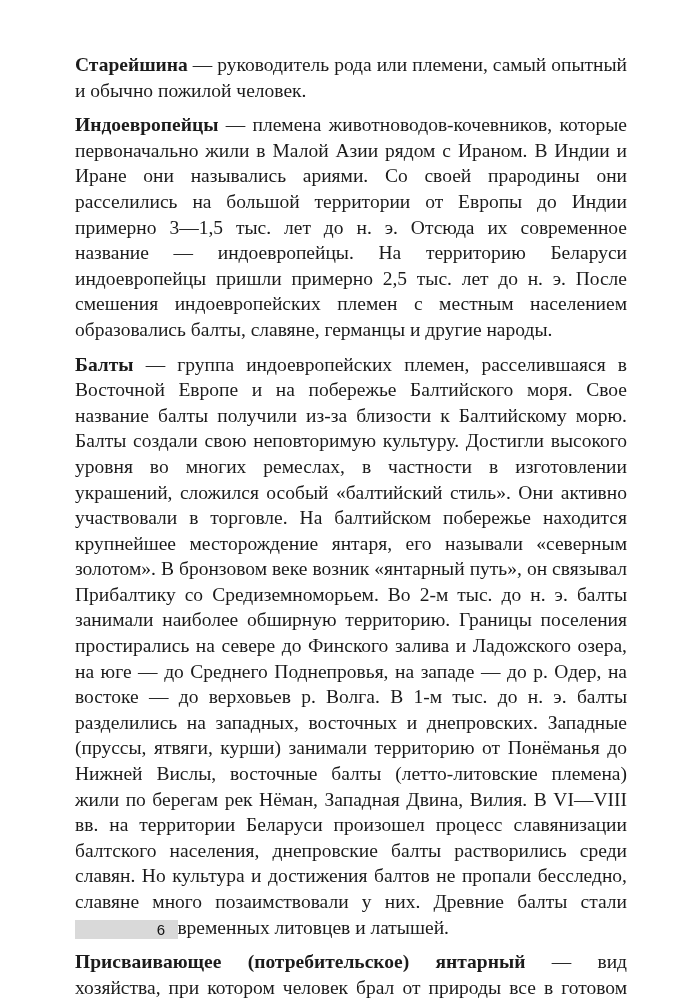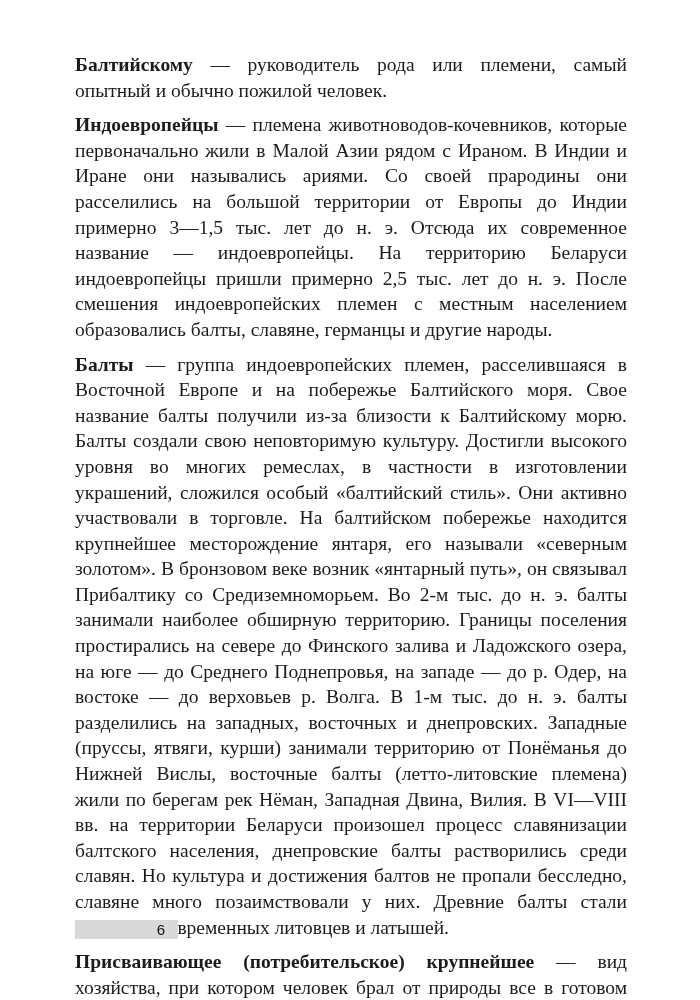--- a/index.html
+++ b/index.html
@@ -45,25 +45,25 @@
     font-family: "Liberation Sans", "DejaVu Sans", sans-serif;
     font-size: 15px;
     line-height: 19px;
     color: #111111;
   }
 </style>
 </head>
 <body>
 
 <div class="page">
-  <p class="glossary-entry"><span class="term">Балтийскому</span><span> — </span><span>руководитель рода или племени, самый опытный и обычно пожилой человек.</span></p>
+  <p class="glossary-entry"><span class="term">Старейшина</span><span> — </span><span>руководитель рода или племени, самый опытный и обычно пожилой человек.</span></p>
 
   <p class="glossary-entry"><span class="term">Индоевропейцы</span><span> — </span><span>племена животноводов-кочевников, которые первоначально жили в Малой Азии рядом с Ираном. В Индии и Иране они назывались ариями. Со своей прародины они расселились на большой территории от Европы до Индии примерно 3—1,5 тыс. лет до н. э. Отсюда их современное название — индоевропейцы. На территорию Беларуси индоевропейцы пришли примерно 2,5 тыс. лет до н. э. После смешения индоевропейских племен с местным населением образовались балты, славяне, германцы и другие народы.</span></p>
 
   <p class="glossary-entry"><span class="term">Балты</span><span> — </span><span>группа индоевропейских племен, расселившаяся в Восточной Европе и на побережье Балтийского моря. Свое название балты получили из-за близости к Балтийскому морю. Балты создали свою неповторимую культуру. Достигли высокого уровня во многих ремеслах, в частности в изготовлении украшений, сложился особый «балтийский стиль». Они активно участвовали в торговле. На балтийском побережье находится крупнейшее месторождение янтаря, его называли «северным золотом». В бронзовом веке возник «янтарный путь», он связывал Прибалтику со Средиземноморьем. Во 2-м тыс. до н. э. балты занимали наиболее обширную территорию. Границы поселения простирались на севере до Финского залива и Ладожского озера, на юге — до Среднего Поднепровья, на западе — до р. Одер, на востоке — до верховьев р. Волга. В 1-м тыс. до н. э. балты разделились на западных, восточных и днепровских. Западные (пруссы, ятвяги, курши) занимали территорию от Понёманья до Нижней Вислы, восточные балты (летто-литовские племена) жили по берегам рек Нёман, Западная Двина, Вилия. В VI—VIII вв. на территории Беларуси произошел процесс славянизации балтского населения, днепровские балты растворились среди славян. Но культура и достижения балтов не пропали бесследно, славяне много позаимствовали у них. Древние балты стали предками современных литовцев и латышей.</span></p>
 
-  <p class="glossary-entry"><span class="term">Присваивающее (потребительское) крупнейшее</span><span> — </span><span>вид хозяйства, при котором человек брал от природы все в готовом виде.</span></p>
+  <p class="glossary-entry"><span class="term">Присваивающее (потребительское) янтарный</span><span> — </span><span>вид хозяйства, при котором человек брал от природы все в готовом виде.</span></p>
 
 </div>
 
 <div class="page-number-bar">
   <span>6</span>
 </div>
 
 </body></html>

